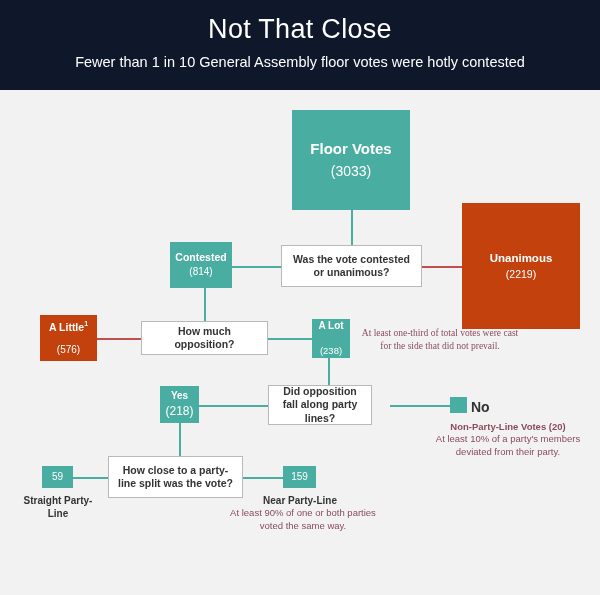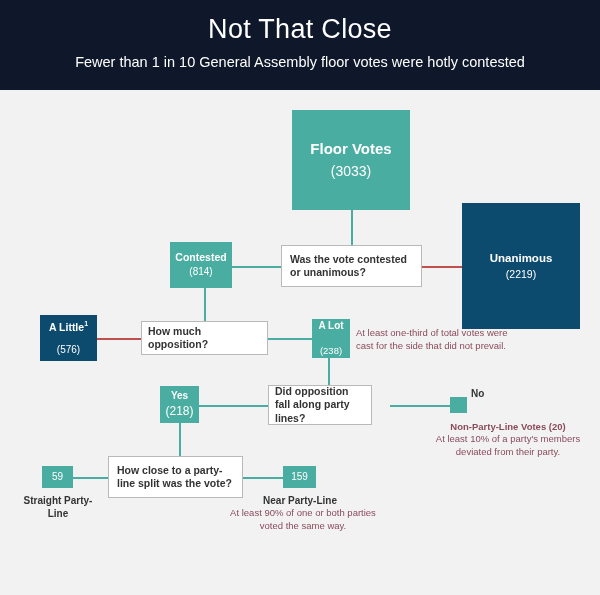--- a/index.html
+++ b/index.html
@@ -52,28 +52,29 @@
     height: 455px;
     background: #f2f2f2;
   }
   .node {
     position: absolute;
     box-sizing: border-box;
     display: flex;
     flex-direction: column;
     align-items: center;
     justify-content: center;
+    text-align: center;
     line-height: 1.25;
   }
   .teal {
     background: #4aada1;
     color: #ffffff;
   }
   .red {
-    background: #0c4a6e;
+    background: #c2410c;
     color: #ffffff;
   }
   .white {
     background: #ffffff;
     color: #333333;
     border: 1px solid #b9b9b9;
     font-weight: bold;
   }
   .label-text {
     position: absolute;
@@ -192,33 +193,33 @@
     <div class="node red" style="left:40px; top:225px; width:57px; height:46px; font-size:10.5px; font-weight:bold;">
       <div><span>A Little</span><sup>1</sup></div>
       <div style="font-weight:normal; font-size:10px; margin-top:10px;">(576)</div>
     </div>
 
     <div class="node teal" style="left:312px; top:229px; width:38px; height:39px; font-size:10px; font-weight:bold;">
       <div>A Lot</div>
       <div style="font-weight:normal; font-size:9.5px; margin-top:12px;">(238)</div>
     </div>
 
-    <div class="label-text" style="left:356px; top:237px; width:168px; text-align:left;">At least one-third of total votes were cast for the side that did not prevail.</div>
+    <div class="label-text" style="left:356px; top:237px; width:168px; text-align:center;font-family:Liberation Serif, serif;">At least one-third of total votes were cast for the side that did not prevail.</div>
 
     <div class="node white" style="left:268px; top:295px; width:104px; height:40px; font-size:10.5px; padding:0 6px;">
       <div>Did opposition fall along party lines?</div>
     </div>
 
     <div class="node teal" style="left:160px; top:296px; width:39px; height:37px; font-size:10px; font-weight:bold;">
       <div>Yes</div>
       <div style="font-weight:normal; font-size:12px; margin-top:1px;">(218)</div>
     </div>
 
     <div class="node teal" style="left:450px; top:307px; width:17px; height:16px;"></div>
-    <div class="plain-label" style="left:471px; top:297px; width:30px; text-align:left; font-size:10px;">No</div>
+    <div class="plain-label" style="left:471px; top:308px; width:30px; text-align:left; font-size:14px;">No</div>
 
     <div class="label-text bold" style="left:423px; top:331px; width:170px; text-align:center; font-size:9.5px;">Non-Party-Line Votes (20)</div>
     <div class="label-text" style="left:423px; top:343px; width:170px; text-align:center;">At least 10% of a party's members deviated from their party.</div>
 
     <div class="node white" style="left:108px; top:366px; width:135px; height:42px; font-size:10.5px; padding:0 8px;">
       <div>How close to a party-line split was the vote?</div>
     </div>
 
     <div class="node teal" style="left:42px; top:376px; width:31px; height:22px; font-size:10px;">
       <div>59</div>

